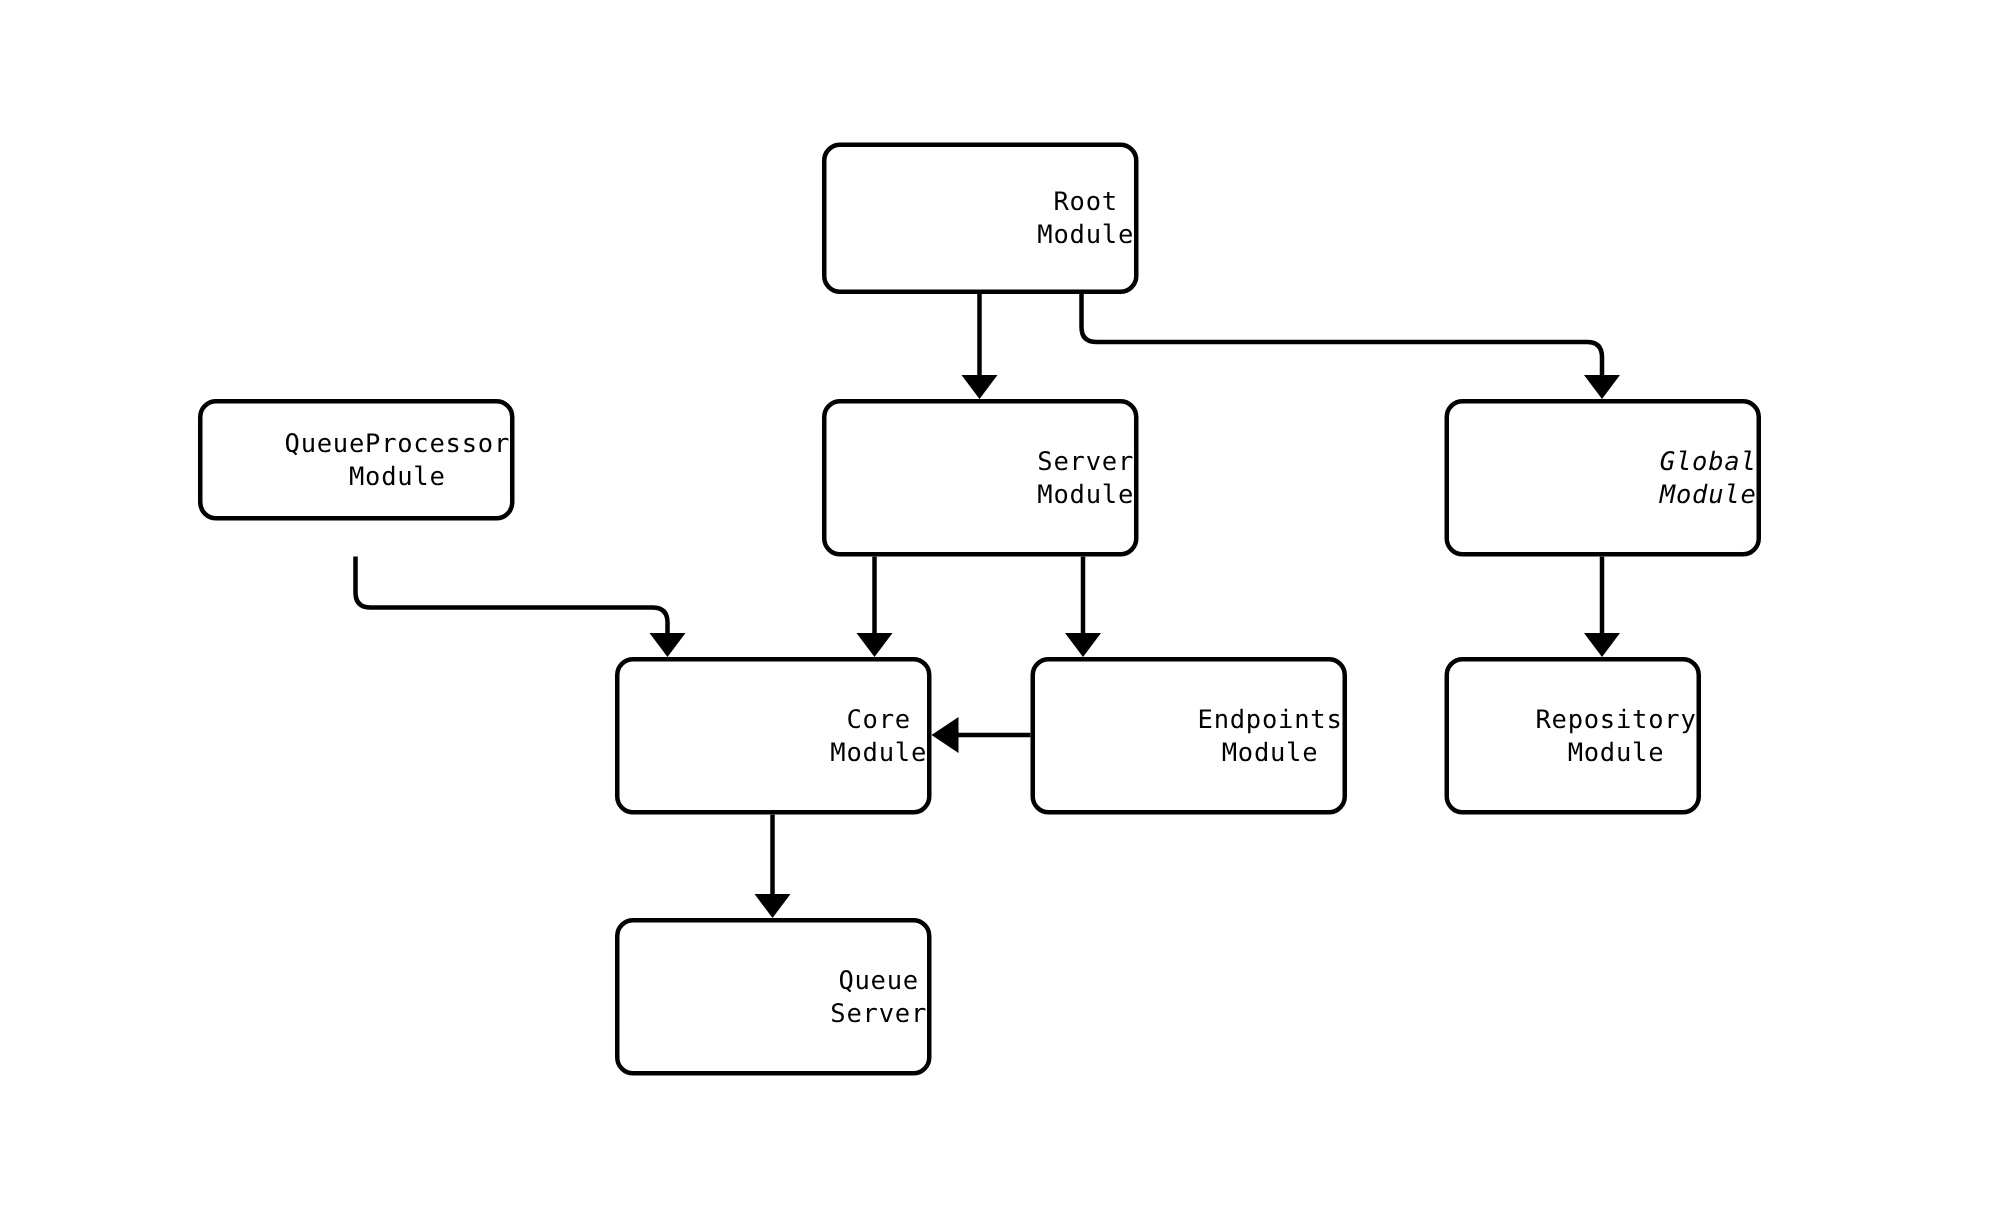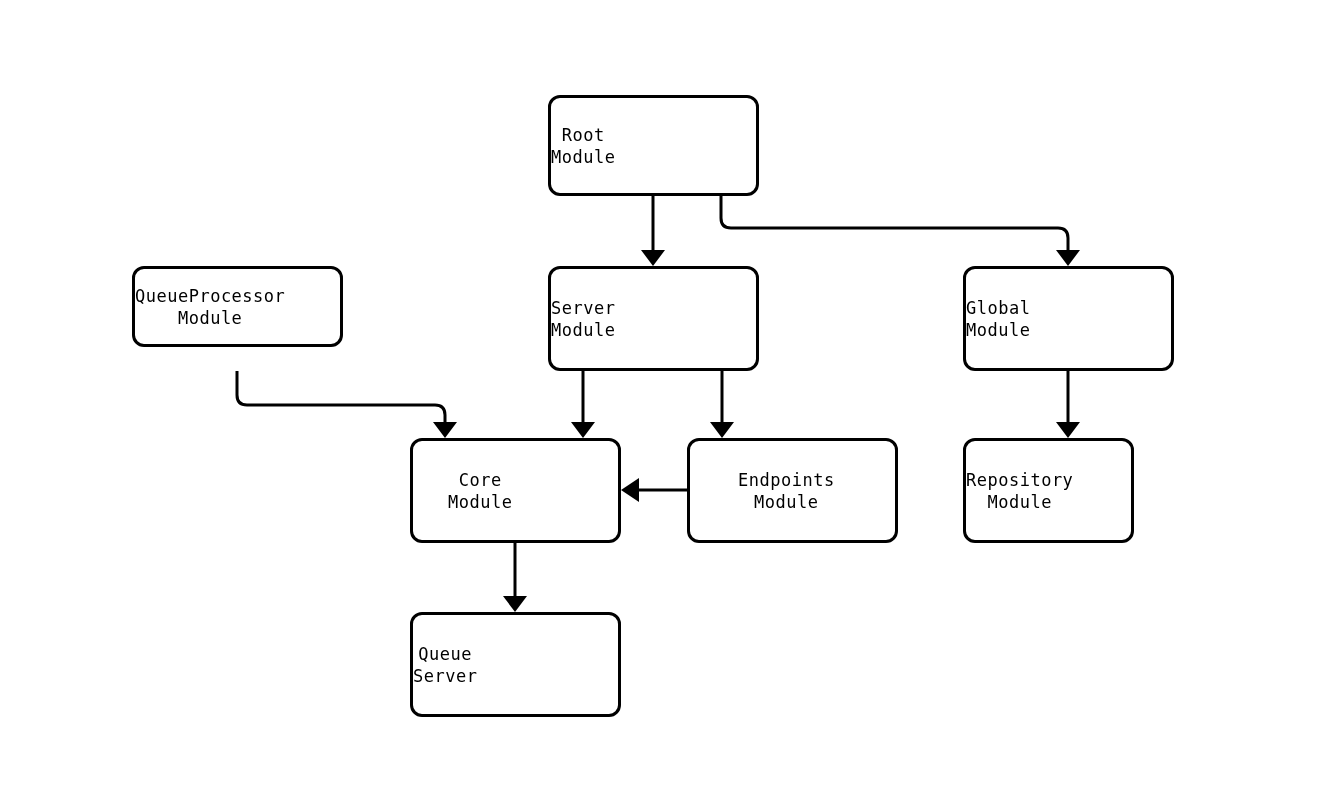--- a/index.html
+++ b/index.html
@@ -26,21 +26,21 @@
     height: 809px;
   }
   .node {
     position: absolute;
     box-sizing: border-box;
     background: #ffffff;
     border: 3px solid #000000;
     border-radius: 12px;
     display: flex;
     flex-direction: column;
-    align-items: flex-start;
+    align-items: flex-end;
     justify-content: center;
     z-index: 2;
   }
   .node-label {
     font-family: "DejaVu Sans Mono", monospace;
     font-size: 17px;
     line-height: 22px;
     color: #000000;
     text-align: center;
     letter-spacing: 0.5px;
@@ -109,21 +109,21 @@
   <div class="node" style="left:132px; top:266px; width:211px; height:81px;">
     <div class="node-label">QueueProcessor
 Module</div>
   </div>
 
   <div class="node" style="left:548px; top:266px; width:211px; height:105px;">
     <div class="node-label">Server
 Module</div>
   </div>
 
-  <div class="node" style="left:963px; top:266px; width:211px; height:105px;">
+  <div class="node" style="left:963px; top:266px; width:211px; height:105px;font-style:italic;">
     <div class="node-label">Global
 Module</div>
   </div>
 
   <div class="node" style="left:410px; top:438px; width:211px; height:105px;padding-left:35px;">
     <div class="node-label">Core
 Module</div>
   </div>
 
   <div class="node" style="left:687px; top:438px; width:211px; height:105px;padding-left:48px;">

